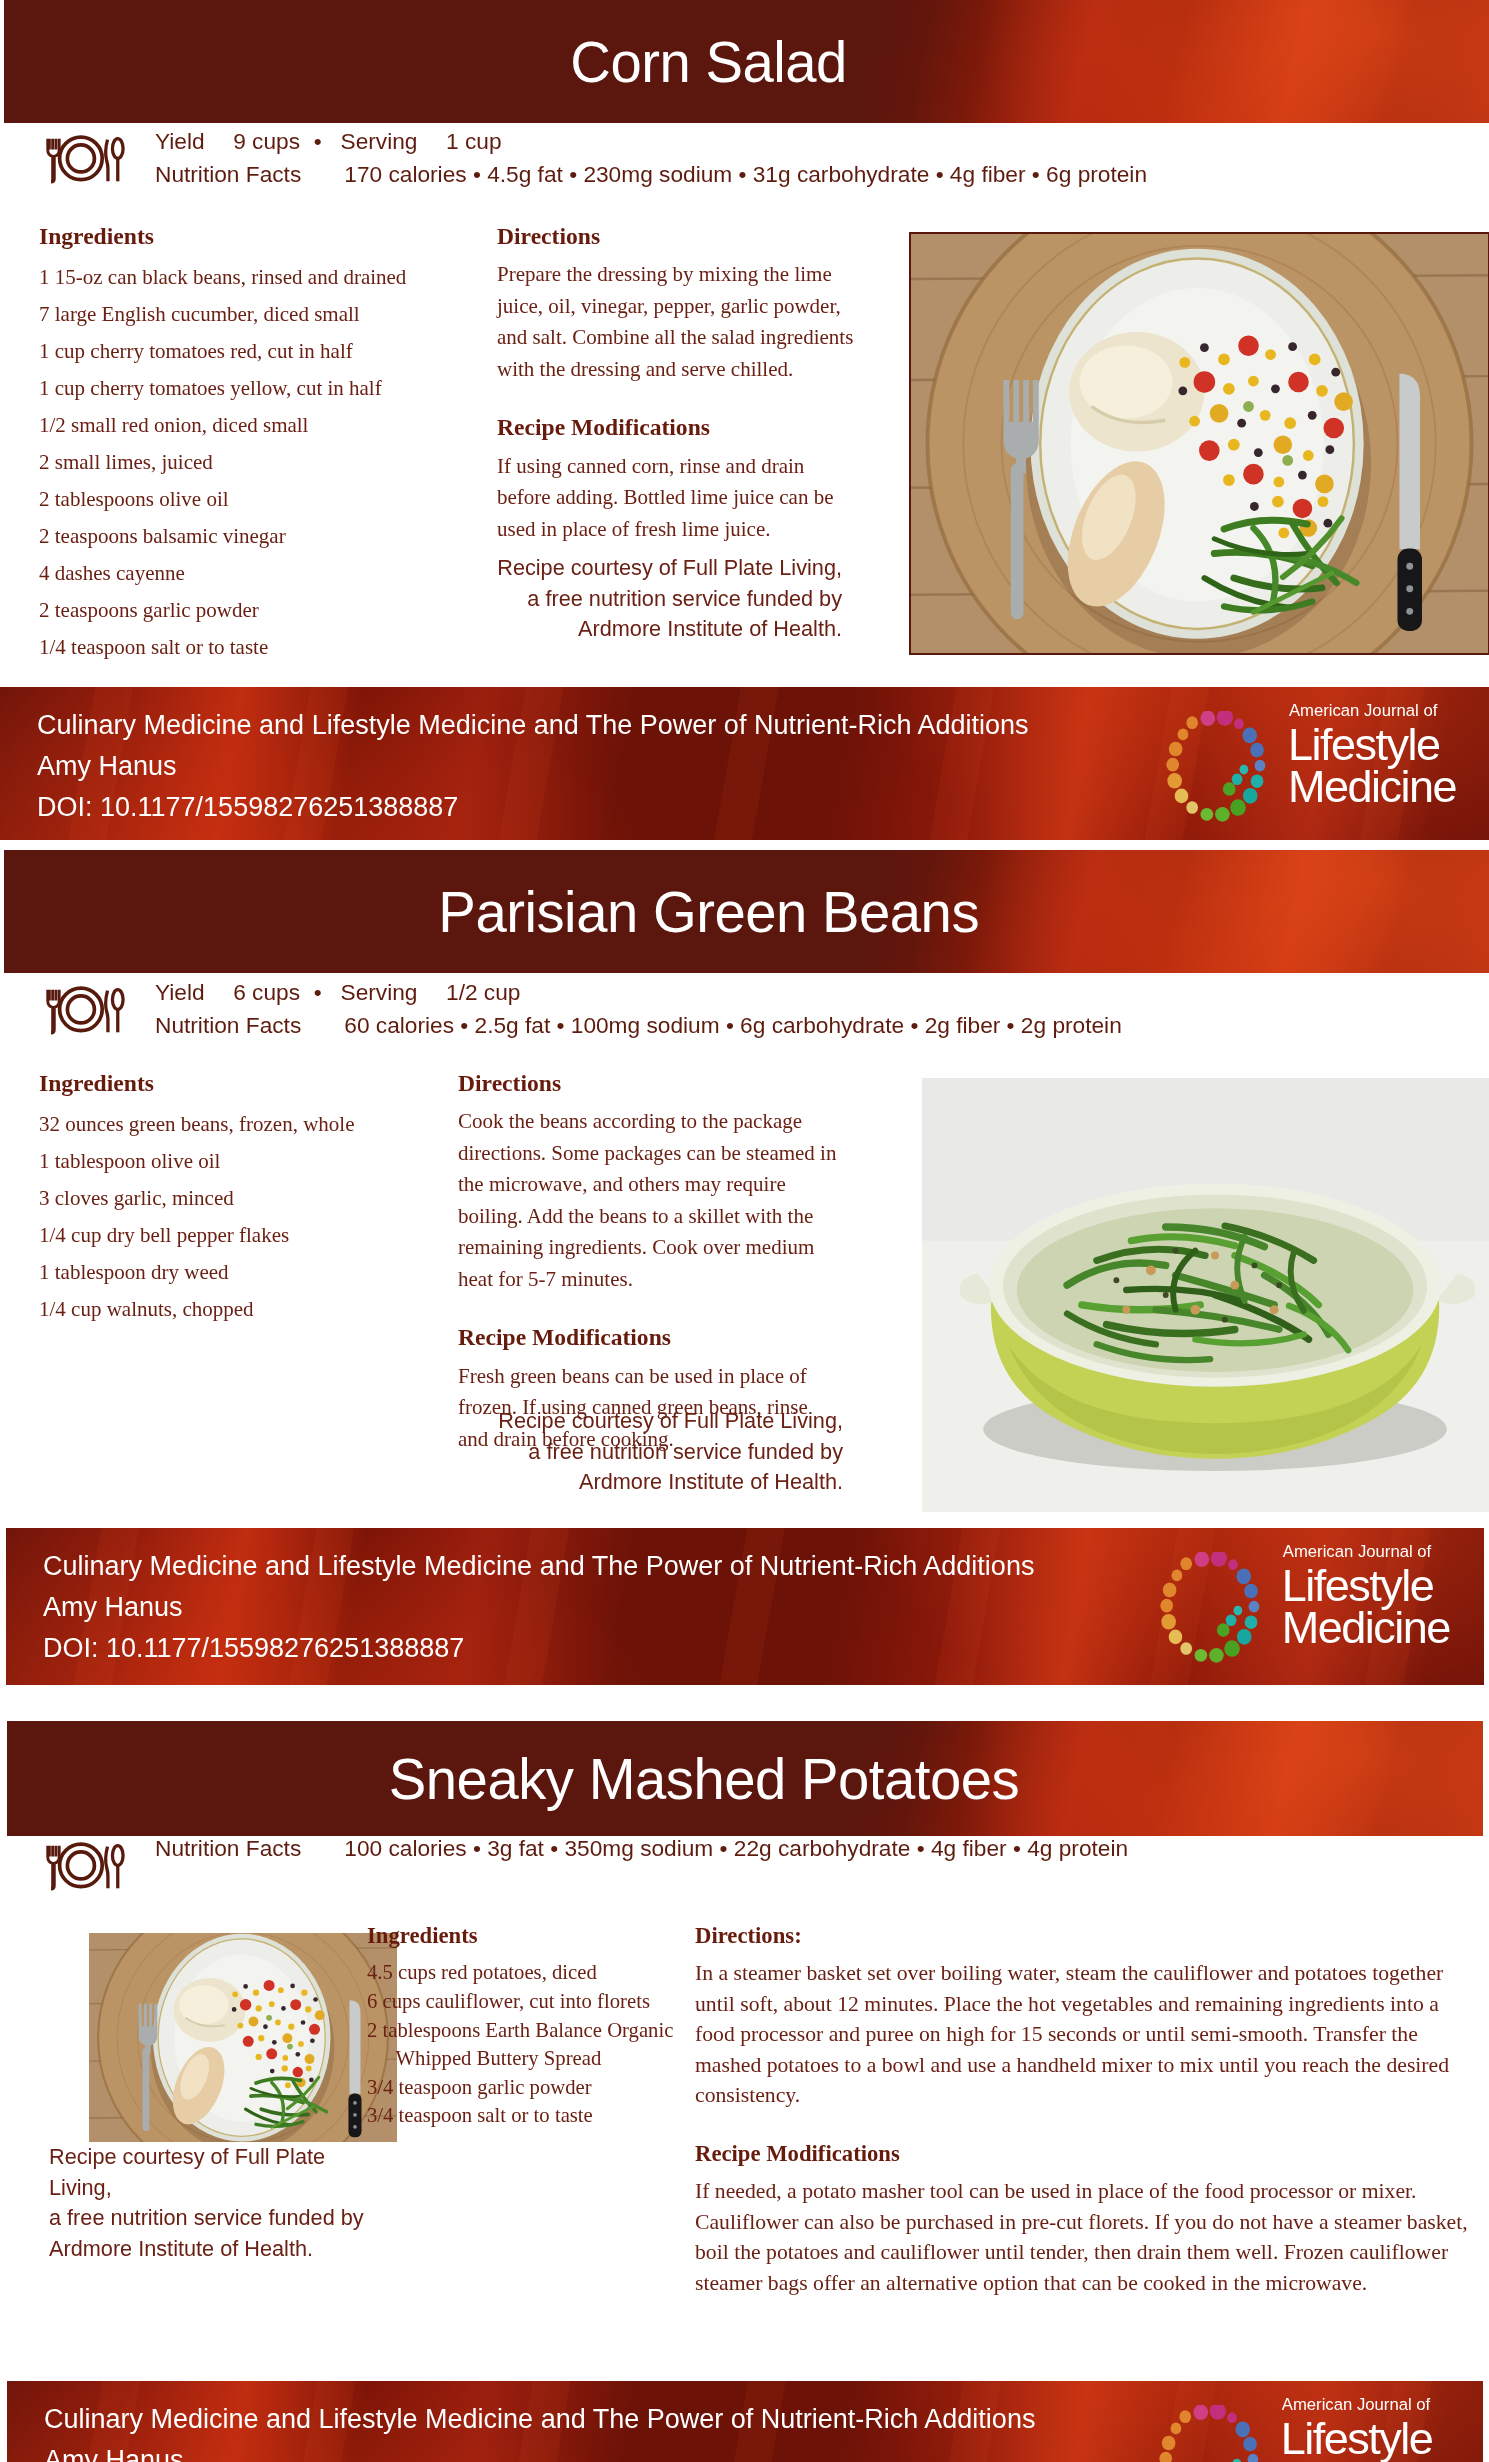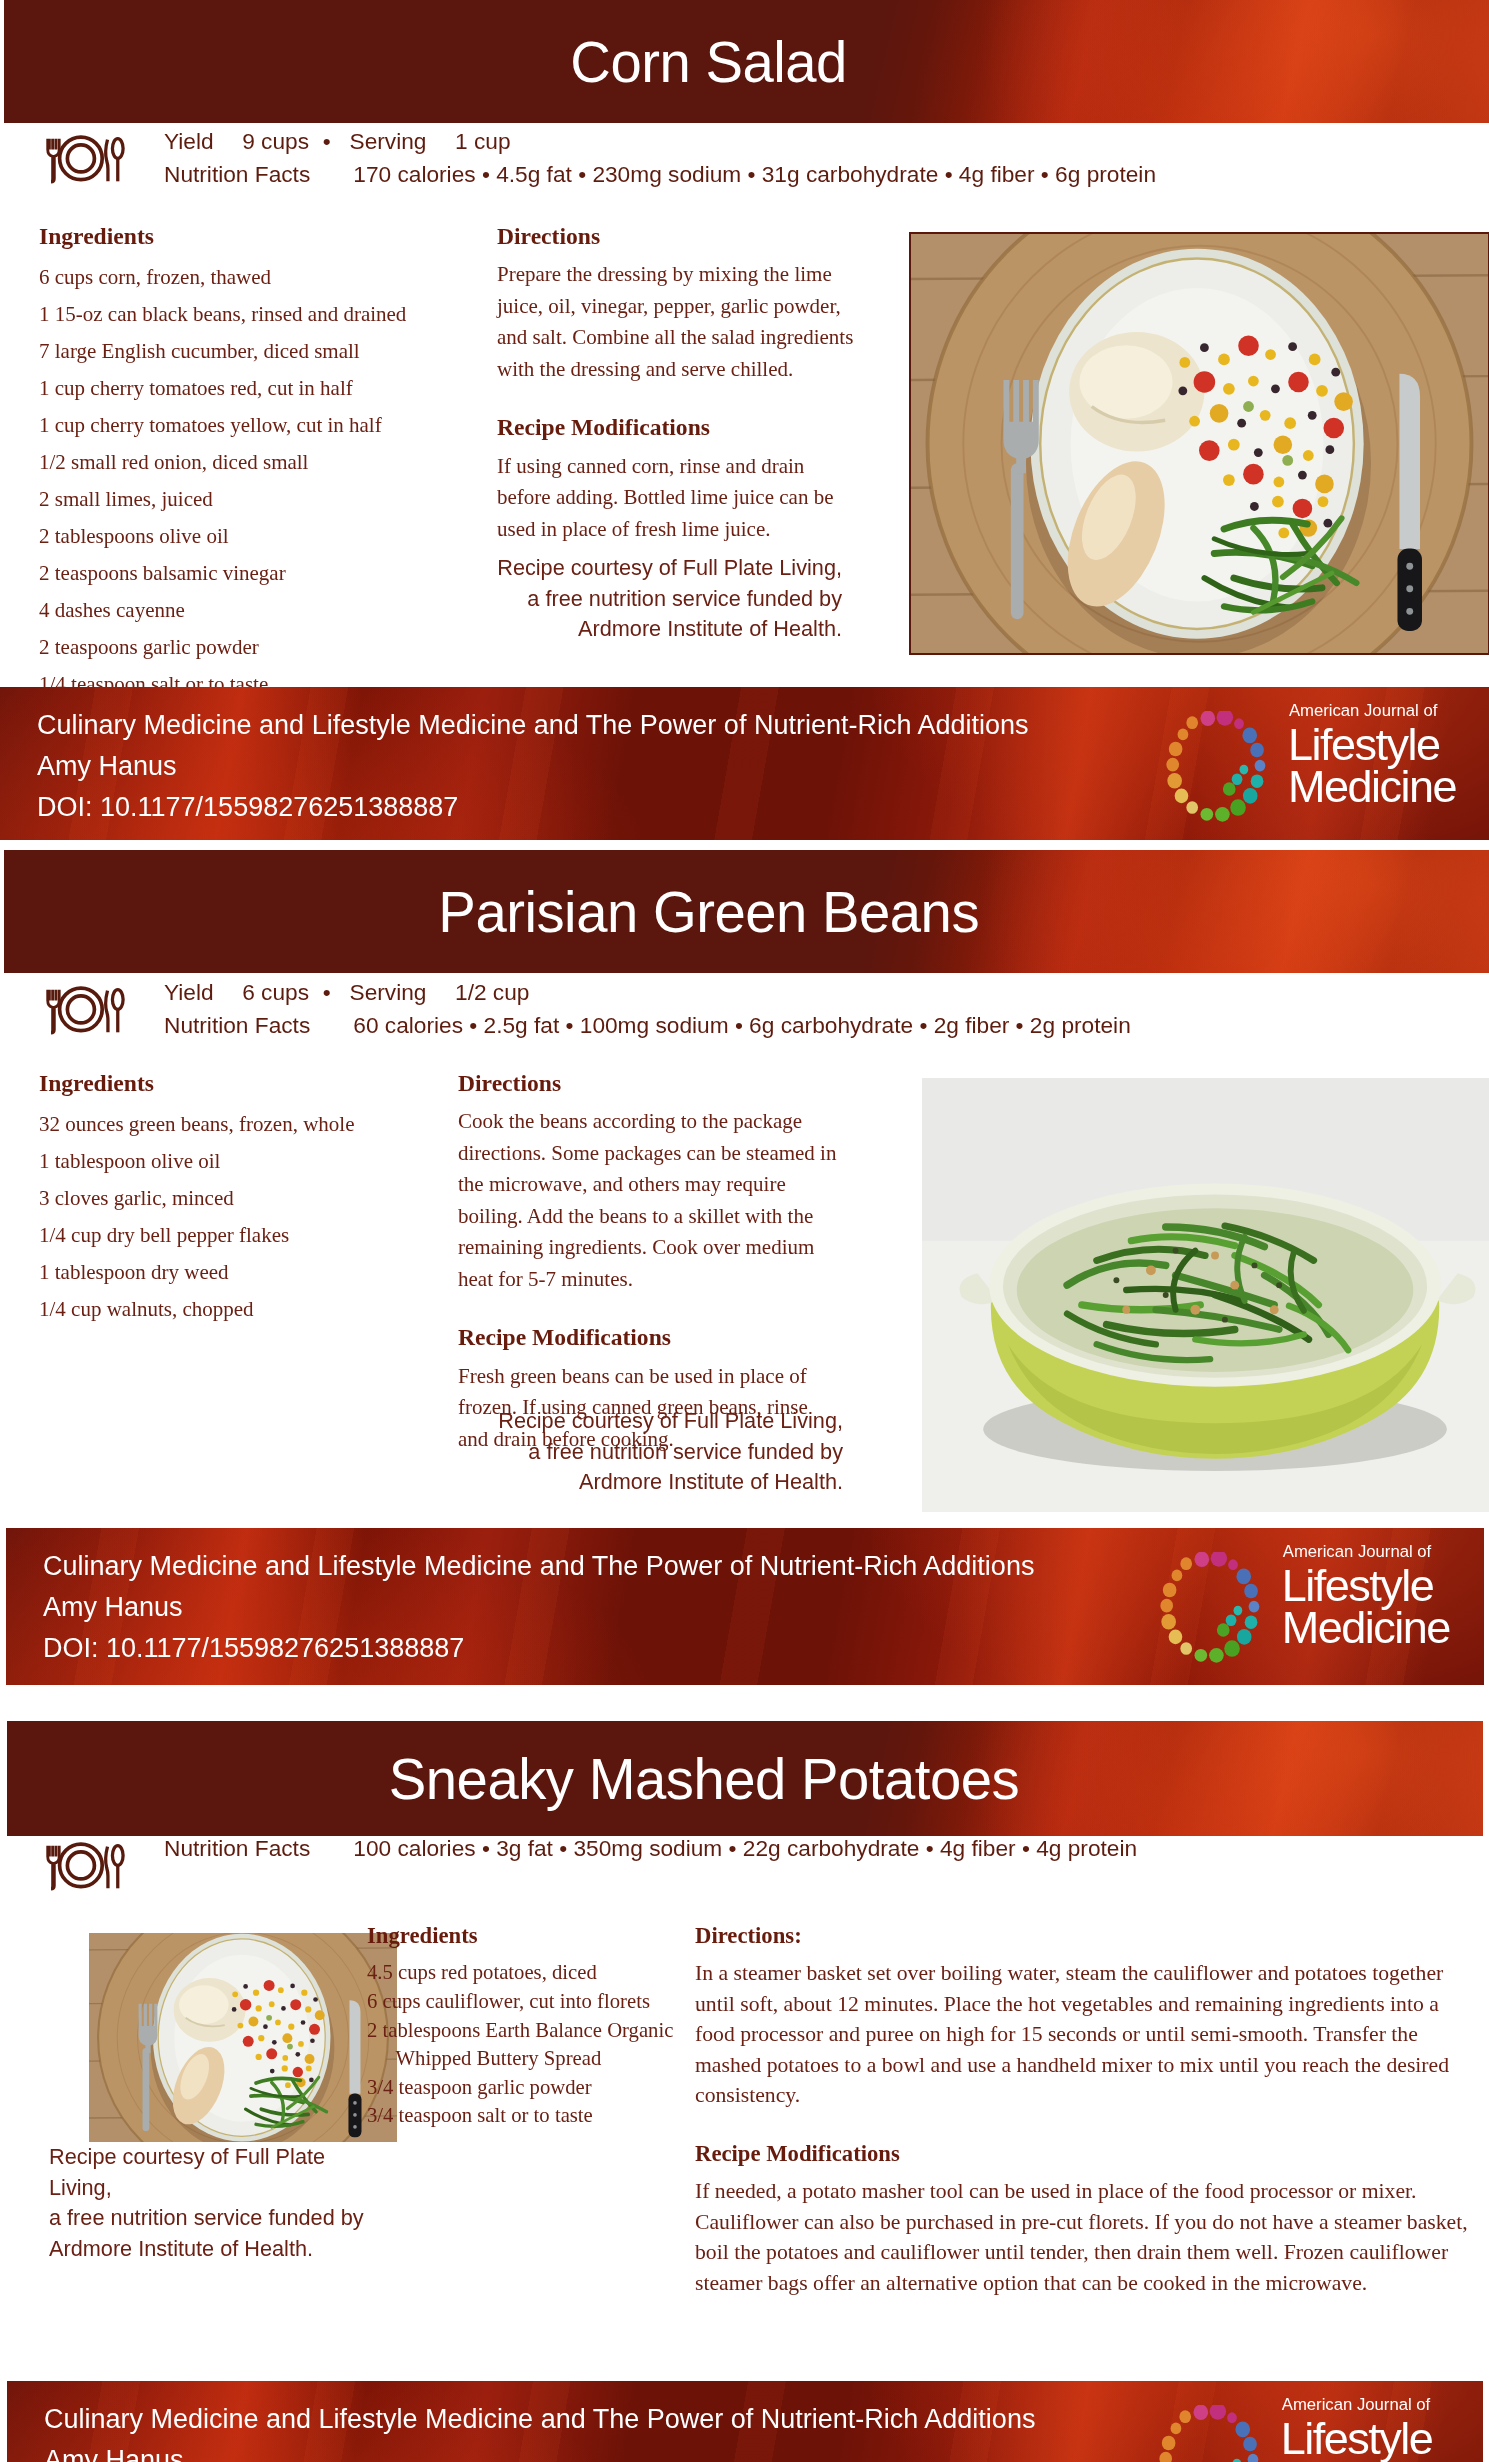--- a/index.html
+++ b/index.html
@@ -13,21 +13,21 @@
             radial-gradient(640px 443px at 92% 28%, rgba(235,80,26,.60), rgba(235,80,26,0) 62%),
             radial-gradient(492px 689px at 79% 130%, rgba(200,45,14,.75), rgba(200,45,14,0) 55%),
             linear-gradient(103deg,#5b160e 0%,#5b160e 58%,#6f1609 65%,#a52310 72%,#7e1507 78%,#cb3a16 86%,#8e1a08 93%,#b02a10 100%);}
   .banner h1{margin:0;color:#ffffff;font-weight:400;font-size:58px;line-height:1;
              letter-spacing:-0.5px;transform:scaleX(.97);font-family:"Liberation Sans",sans-serif;}
   #header1{top:0;}
   #header2{top:850px;}
   #header3{top:1721px;left:6.9px;width:1476px;height:115px;}
 
   
-  .meta{position:absolute;left:42px;display:flex;gap:36px;align-items:flex-start;}
+  .meta{position:absolute;left:42px;display:flex;gap:27px;align-items:flex-start;}
   #meta1{top:126px;} #meta2{top:977px;} #meta3{top:1833px;}
   .psicon{width:86px;height:66px;flex:0 0 auto;}
   .meta-lines{color:#5e1c0f;font-size:22.7px;line-height:27.6px;padding-top:2px;}
   .meta-line{white-space:nowrap;}
   .meta-line + .meta-line{margin-top:5.9px;}
   .mlabel{margin-right:28.6px;}
   .mval{margin-right:13.8px;}
   .mdot{margin-right:18.7px;}
   .nlabel{margin-right:43px;}
 
@@ -284,21 +284,20 @@
       </div>
       <div class="meta-line">
         <span class="nlabel">Nutrition Facts</span><span>170 calories • 4.5g fat • 230mg sodium • 31g carbohydrate • 4g fiber • 6g protein</span>
       </div>
     </div>
   </div>
 
   <div class="col" id="ing1">
     <p class="colhead">Ingredients</p>
     <div class="bodytext ing-list">
-        <div>6 cups corn, frozen, thawed</div>
         <div>1 15-oz can black beans, rinsed and drained</div>
         <div>7 large English cucumber, diced small</div>
         <div>1 cup cherry tomatoes red, cut in half</div>
         <div>1 cup cherry tomatoes yellow, cut in half</div>
         <div>1/2 small red onion, diced small</div>
         <div>2 small limes, juiced</div>
         <div>2 tablespoons olive oil</div>
         <div>2 teaspoons balsamic vinegar</div>
         <div>4 dashes cayenne</div>
         <div>2 teaspoons garlic powder</div>

